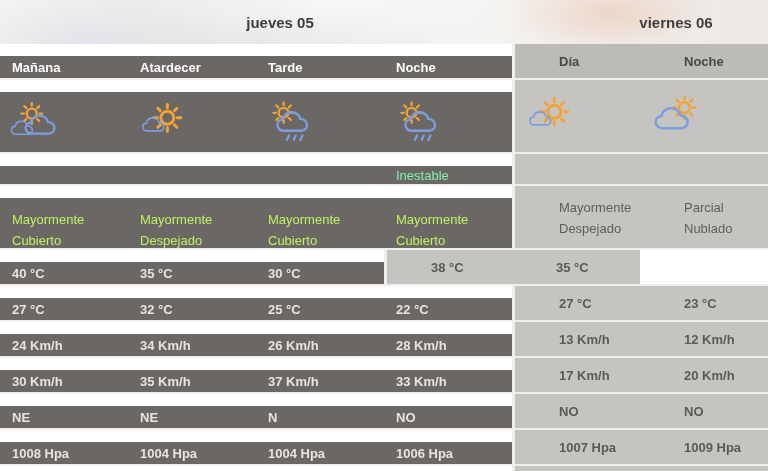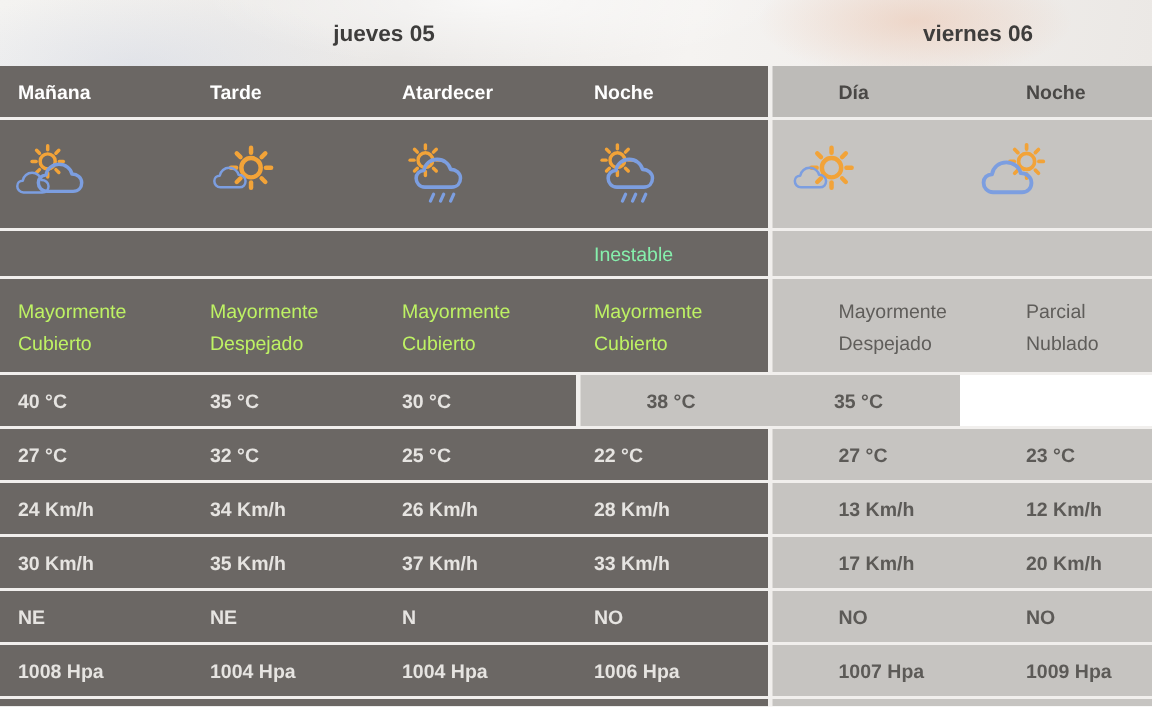--- a/index.html
+++ b/index.html
@@ -11,40 +11,40 @@
   .photo{
     position:relative;height:44px;
     background:
       radial-gradient(ellipse 150px 55px at 610px 14px, rgba(232,178,148,0.40), rgba(232,178,148,0) 70%),
       radial-gradient(ellipse 220px 70px at 90px 44px, rgba(190,200,222,0.30), rgba(190,200,222,0) 70%),
       radial-gradient(ellipse 260px 60px at 330px 0px, rgba(255,255,255,0.65), rgba(255,255,255,0) 75%),
       linear-gradient(100deg,#f4f3f1 0%,#eae8e6 35%,#f5f3f1 60%,#ebe8e5 100%);
   }
   .day-title{
     position:absolute;top:0;height:44px;display:flex;align-items:center;justify-content:center;
-    font-size:15px;font-weight:bold;color:#3e3d3c;
+    font-size:15px;font-weight:bold;color:#3e3d3c;margin-left:24px;
   }
   .day-title.jueves{left:0;width:512px;}
   .day-title.viernes{left:524px;width:256px;}
 
   
   .trow{display:flex;box-sizing:border-box;}
   .bd{border-top:2px solid #f1efed;}
   .r-colhead{height:34px;}
   .r-icons{height:74px;}
   .r-alert{height:32px;}
   .r-cond{height:64px;}
   .r-val{height:36px;}
   .r-cut{height:7px;}
 
   .c{
     width:128px;box-sizing:border-box;padding-left:12px;
     display:flex;align-items:center;font-size:13px;overflow:hidden;white-space:nowrap;
   }
-  .dark{background:#6b6764;color:#e8e6e3;}
+  .dark{background:#6b6764;color:#e8e6e3;margin-top:12px;}
   .light{background:#c6c4c1;color:#5b5956;padding-left:44px;}
   .sep{border-left:3px solid #f1efed;}
 
   .r-colhead .c{font-weight:bold;}
   .r-colhead .dark{color:#ffffff;}
   .r-colhead .light{background:#bdbbb8;color:#4a4846;}
 
   .r-val .c{font-weight:bold;}
   .r-val .dark{color:#e6e4e1;}
   .r-val .light{color:#5c5a57;}
@@ -92,22 +92,22 @@
 
 <div class="screen">
 
   <div class="photo">
     <div class="day-title jueves">jueves 05</div>
     <div class="day-title viernes">viernes 06</div>
   </div>
 
   <div class="trow r-colhead">
     <div class="c dark">Mañana</div>
+    <div class="c dark">Atardecer</div>
     <div class="c dark">Tarde</div>
-    <div class="c dark">Atardecer</div>
     <div class="c dark">Noche</div>
     <div class="c light sep">Día</div>
     <div class="c light">Noche</div>
   </div>
 
   <div class="trow bd r-icons">
     <div class="c dark">
         <span class="wicon">
           <svg viewBox="0 0 64 50" width="54" height="42">
       <use href="#d-sun" transform="translate(27,15) scale(0.92)" stroke="#F2A338"></use>

